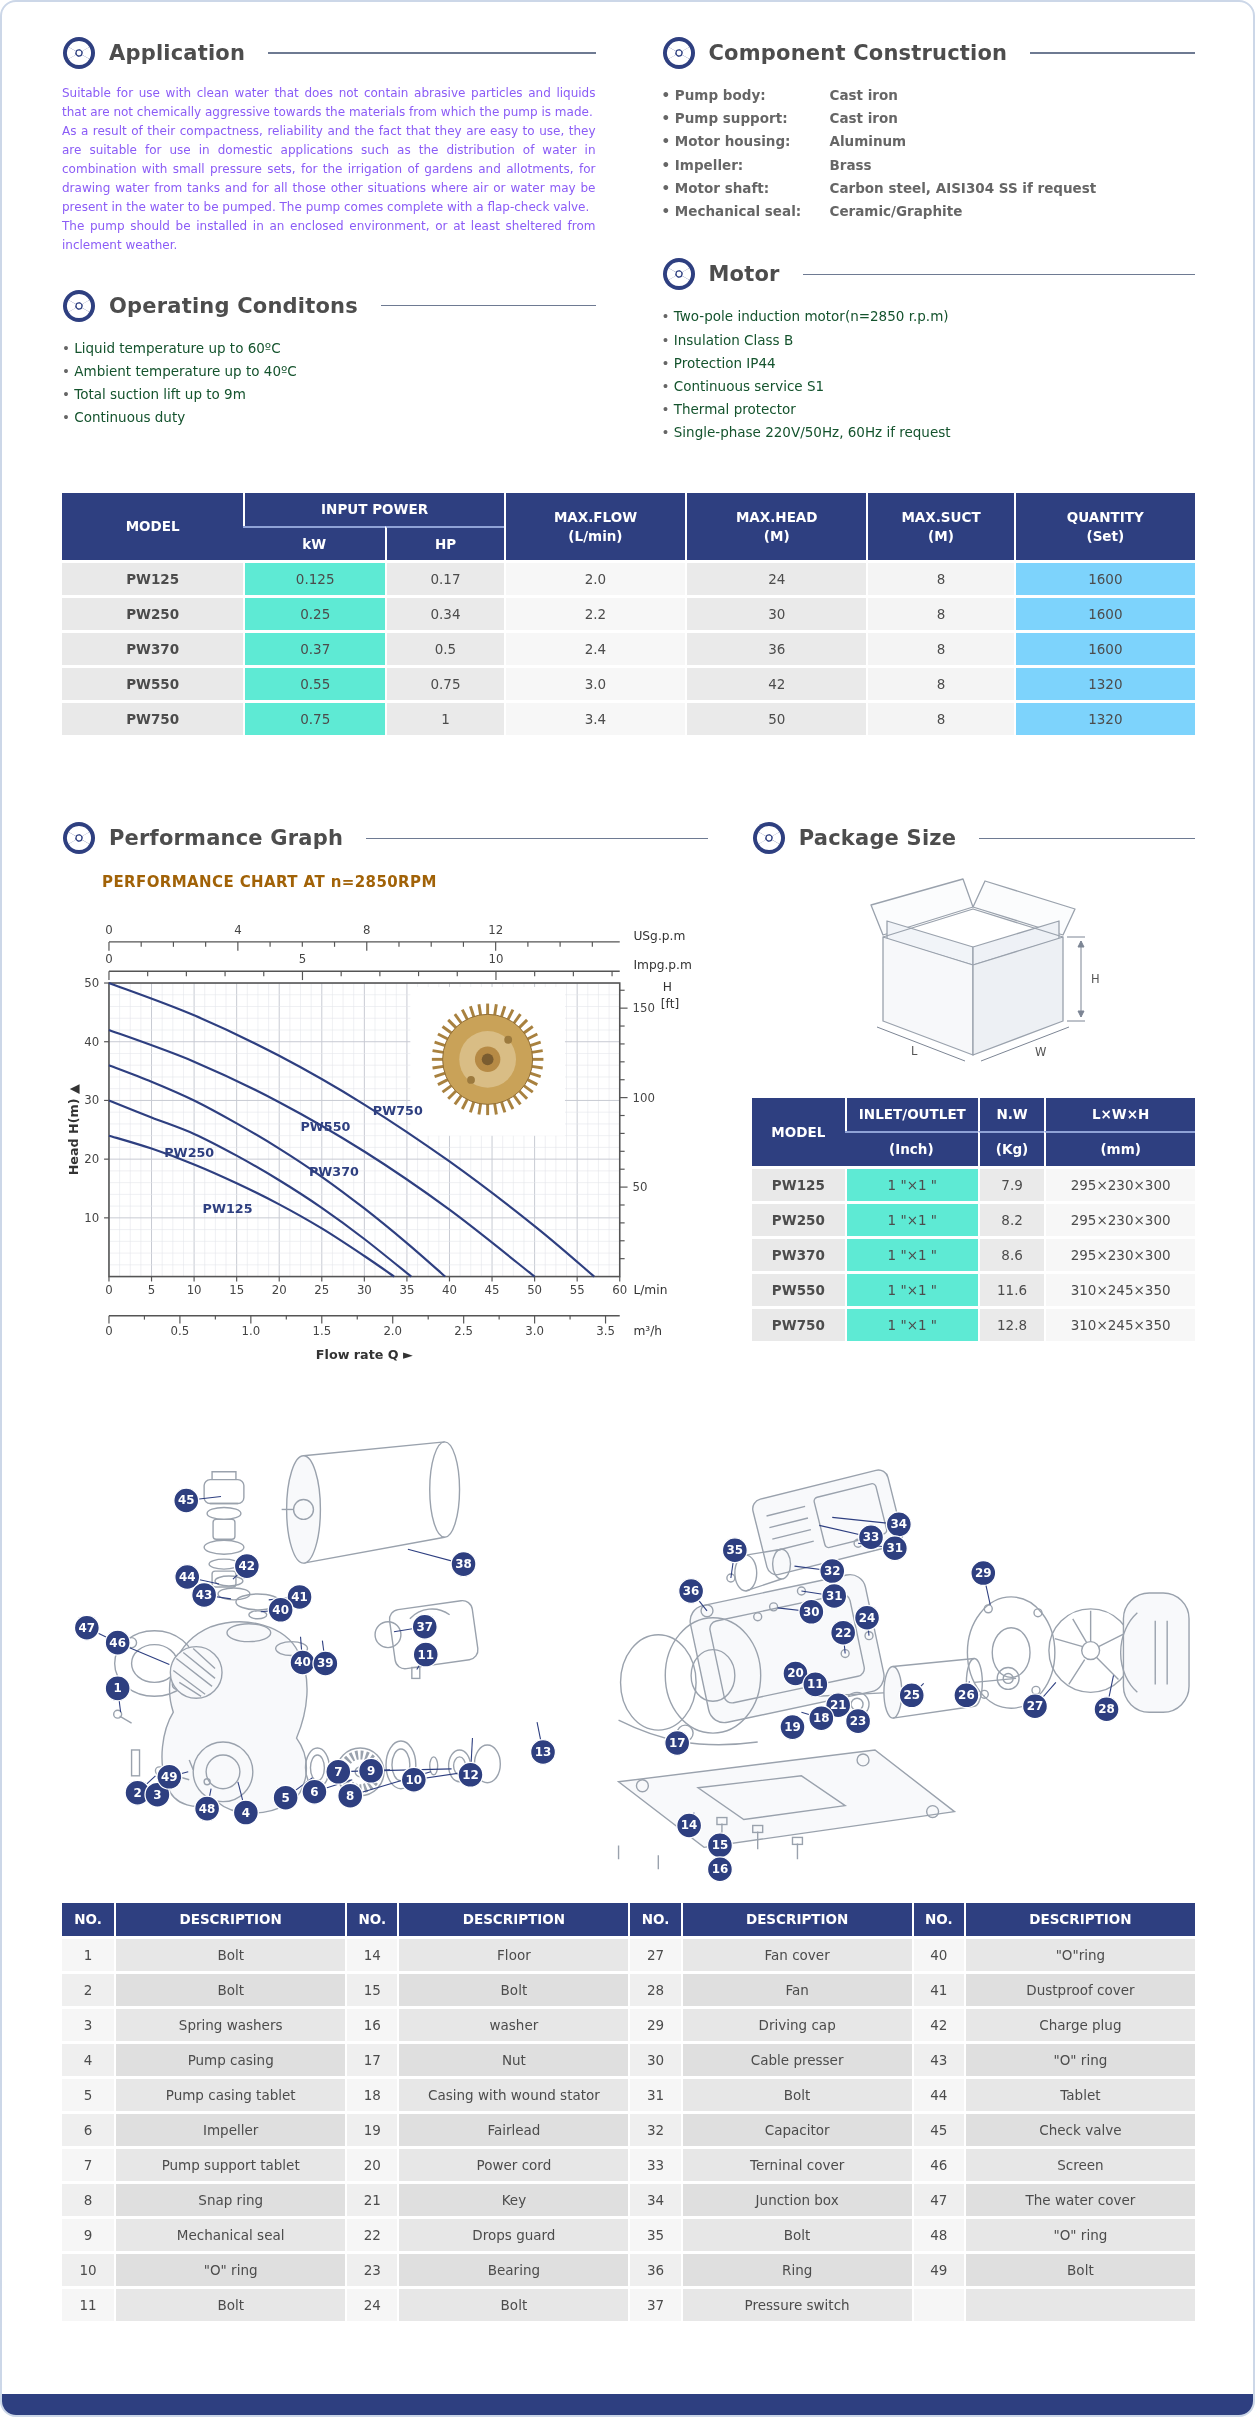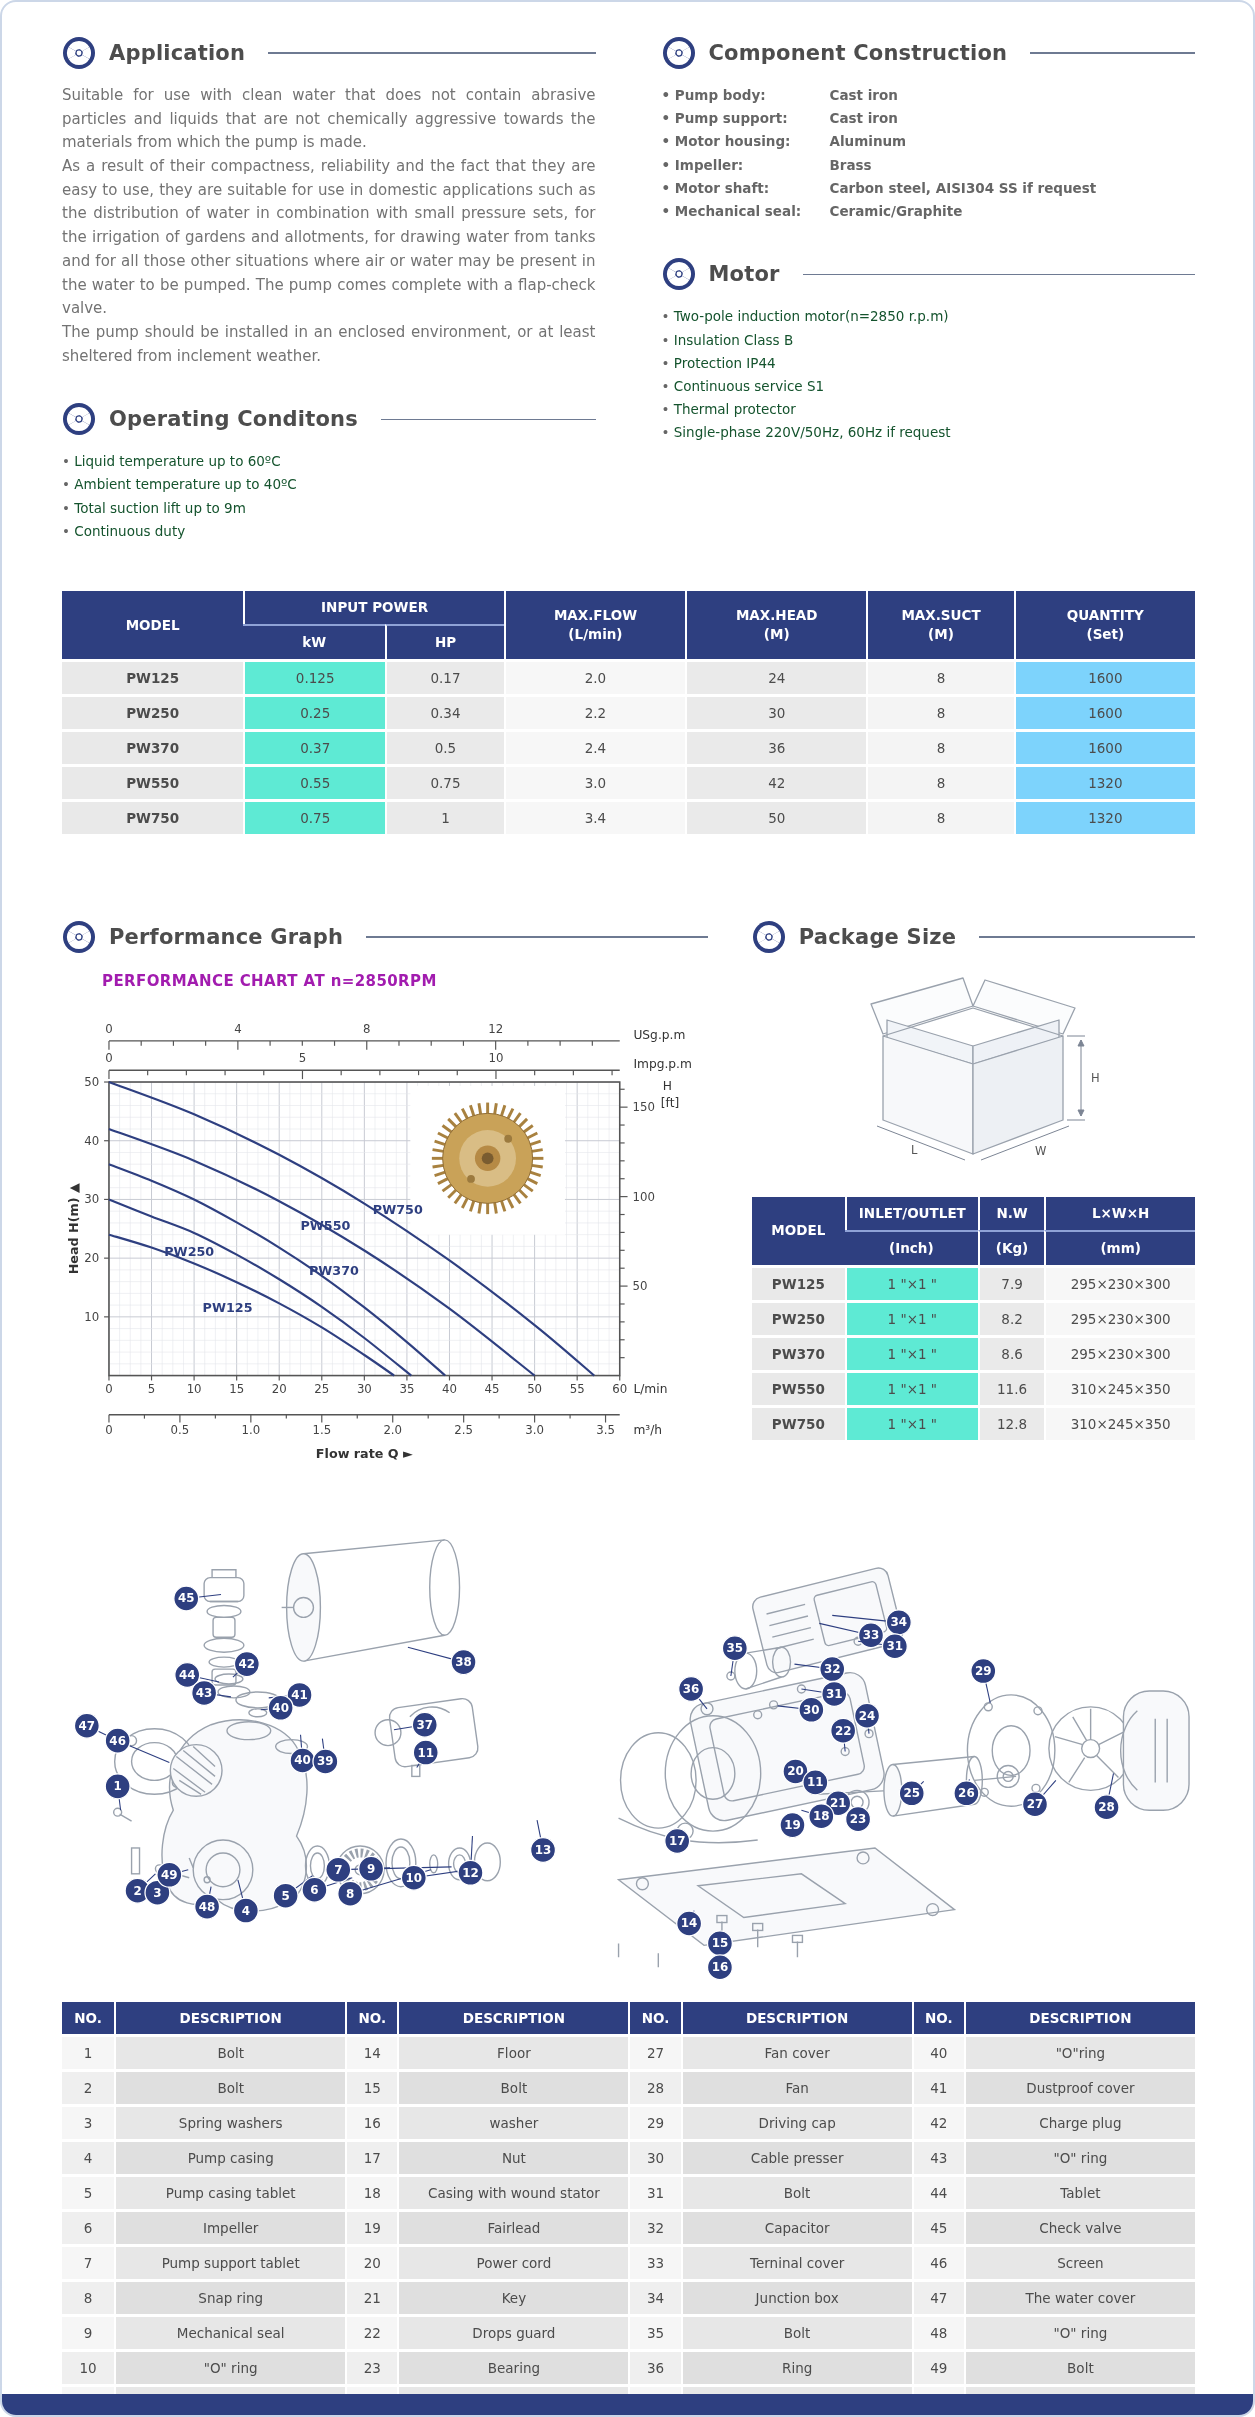--- a/index.html
+++ b/index.html
@@ -5,21 +5,21 @@
   html,body{margin:0;padding:0;background:#fff;}
   body{font-family:"DejaVu Sans","Liberation Sans",sans-serif;}
   .page{width:1255px;height:2417px;position:relative;background:#fff;border:2px solid #ccd7e8;border-radius:16px;overflow:hidden;box-sizing:border-box;}
   .content{padding:34px 58px 0 60px;}
   .top-row{display:flex;gap:66px;}
   .col{flex:1;min-width:0;}
   .sec-header{display:flex;align-items:center;gap:13px;margin-bottom:14px;}
   .sec-icon{width:34px;height:34px;flex:0 0 auto;}
   .sec-title{font-size:21px;font-weight:bold;color:#4d4d4d;margin:0;letter-spacing:.2px;white-space:nowrap;}
   .sec-divider{flex:1;height:1.5px;background:#6e7a92;margin-left:10px;}
-  .app-text p{font-size:15px;line-height:1.58;color:#737373;text-align:justify;margin:0;}
+  .app-text p{font-size:12px;line-height:1.58;color:#8b5cf6;text-align:justify;margin:0;}
   ul.plain{list-style:none;margin:4px 0 0;padding:0;}
   ul.plain li{font-size:13.5px;color:#14532d;line-height:1.72;}
   ul.plain li::before{content:"• ";color:#666;}
   ul.kv{list-style:none;margin:4px 0 0;padding:0;font-weight:bold;}
   ul.kv li{display:flex;font-size:13.5px;color:#666;line-height:1.72;}
   ul.kv .kv-label{width:168px;flex:0 0 auto;}
   ul.kv .kv-label::before{content:"• ";}
   ul.kv .kv-value{flex:1;}
   .mt{margin-top:34px;}
   
@@ -34,21 +34,21 @@
   td.k1{background:#5eead4;}
   td.k2{background:#eaeaea;}
   td.k3{background:#f7f7f7;}
   td.k4{background:#eaeaea;}
   td.k5{background:#f4f4f4;}
   td.k6{background:#7dd3fc;}
   
   .perf-row{display:flex;gap:44px;margin-top:86px;}
   .perf-col{flex:0 0 57%;min-width:0;}
   .pkg-col{flex:1;min-width:0;}
-  .chart-title{font-size:15px;font-weight:bold;color:#a21caf;letter-spacing:.4px;margin:18px 0 2px 40px;}
+  .chart-title{font-size:15px;font-weight:bold;color:#a16207;letter-spacing:.4px;margin:18px 0 2px 40px;}
   svg text{font-family:"DejaVu Sans","Liberation Sans",sans-serif;}
   .tick{font-size:12px;fill:#444;}
   .unit{font-size:12.5px;fill:#333;}
   .axis-label{font-size:13px;fill:#333;font-weight:bold;}
   .series-label{font-size:13px;fill:#2e3f80;font-weight:bold;}
   .pkg-box-wrap{text-align:center;margin:6px 0 10px;}
   .dim-label{font-size:11.5px;fill:#555;}
   
   .explode-sec{margin-top:50px;}
   .explode-svg{display:block;width:100%;}

